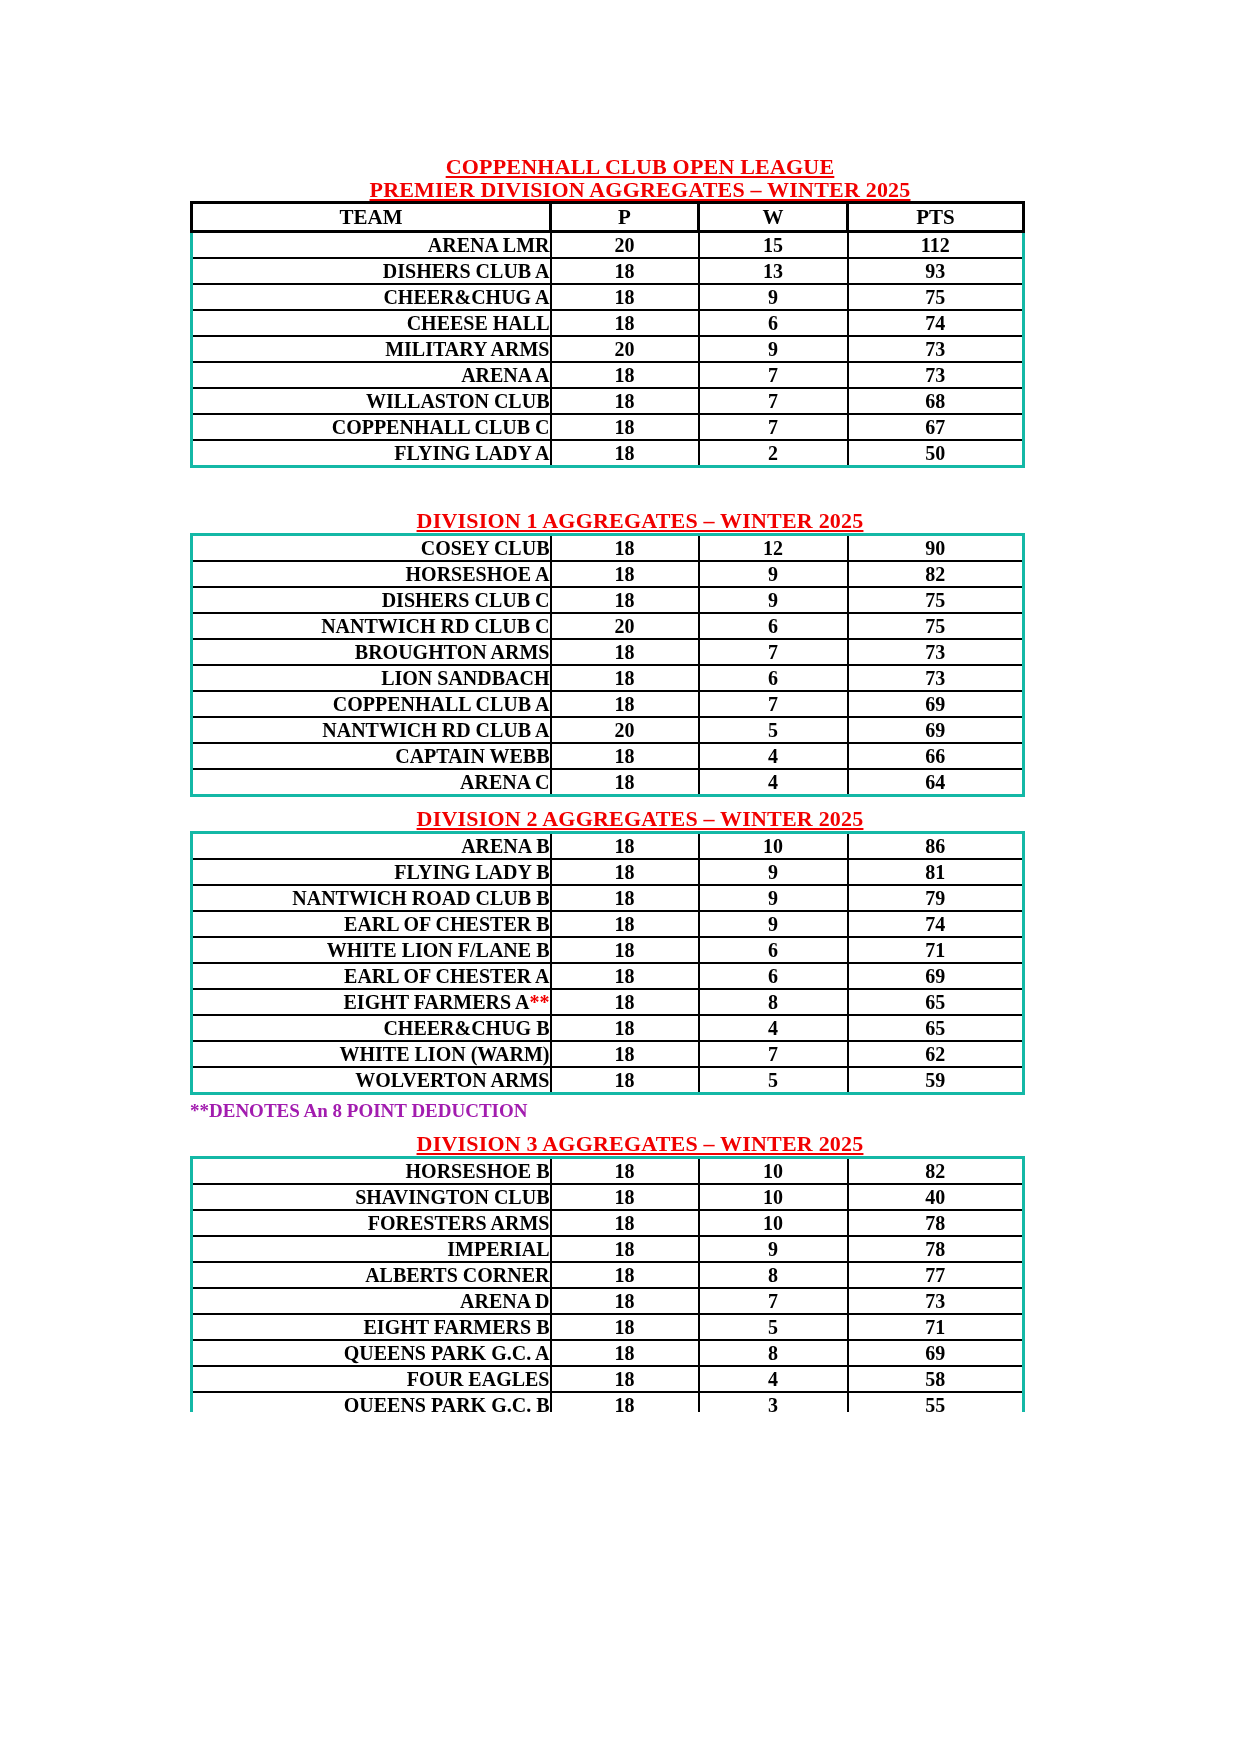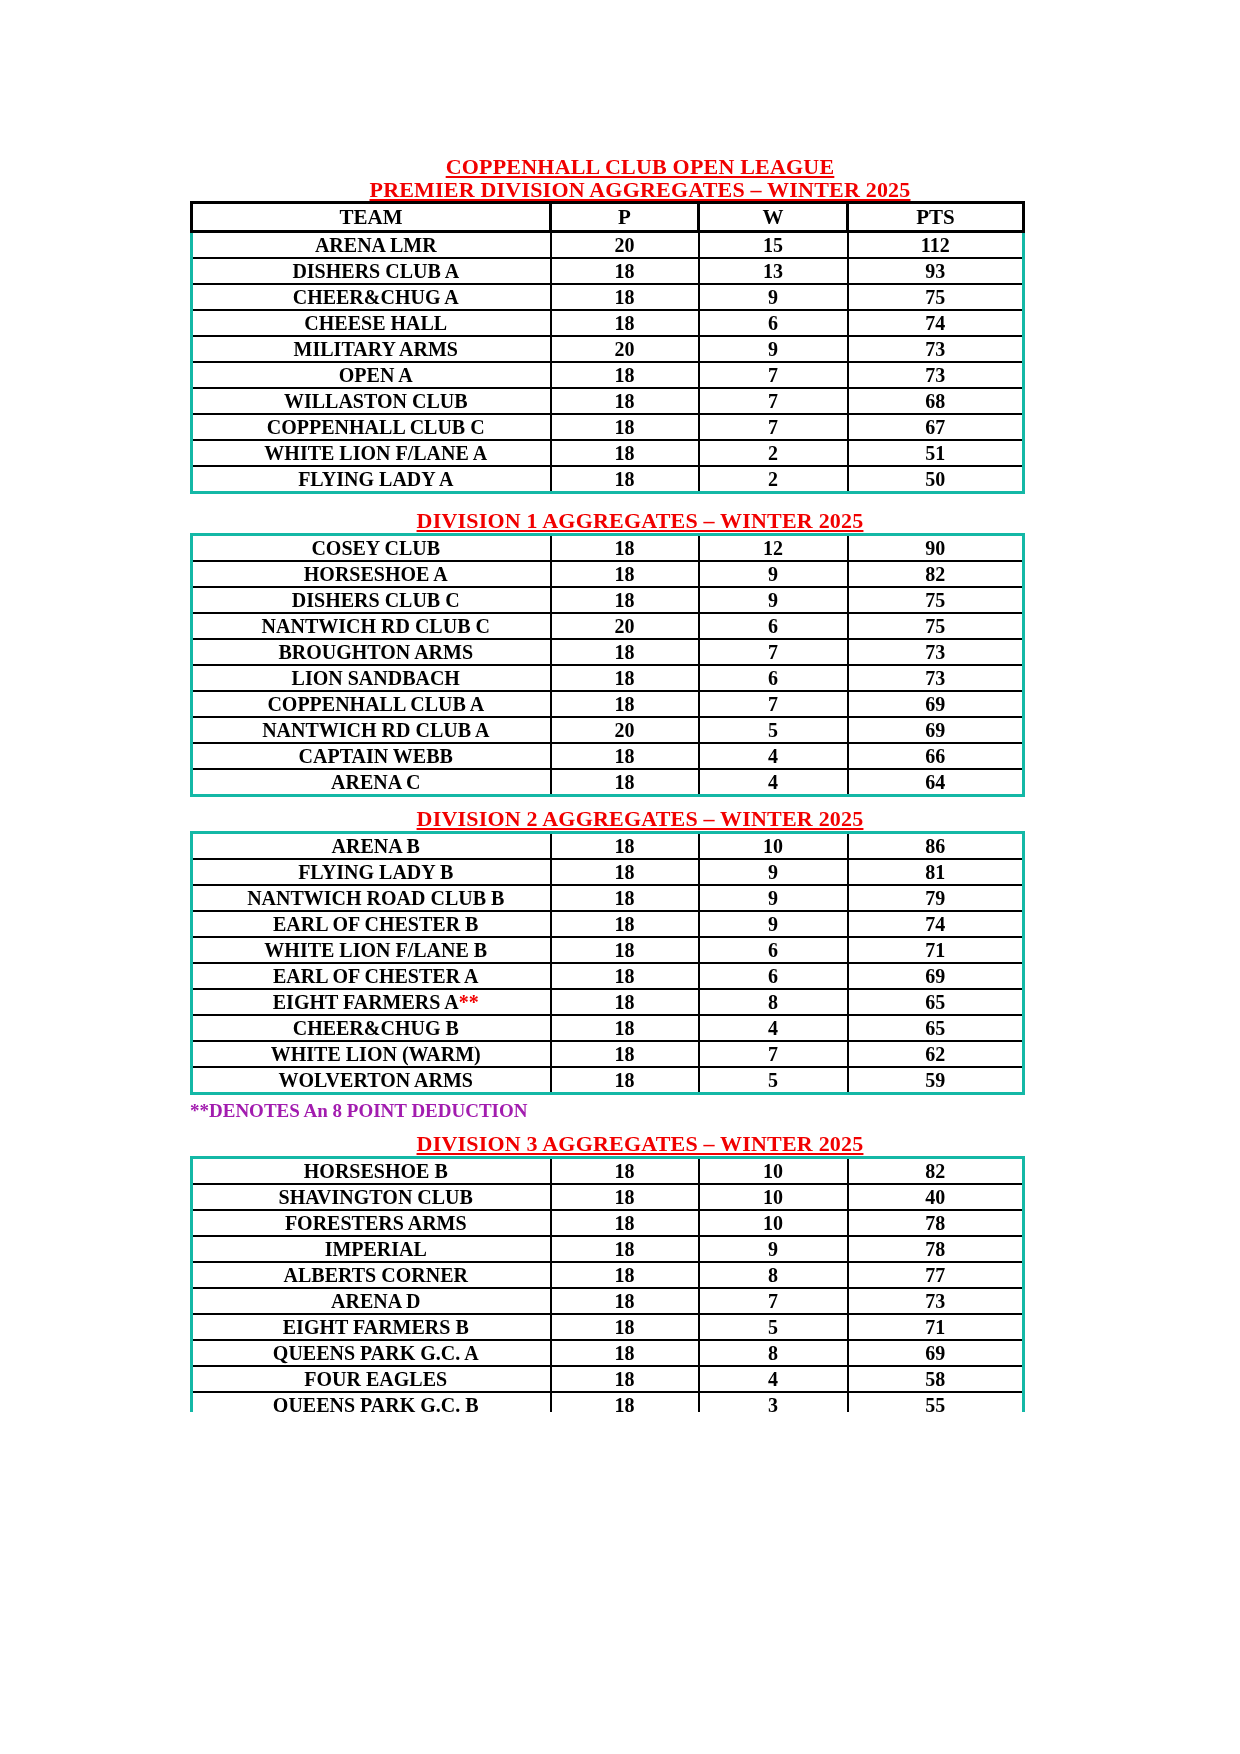--- a/index.html
+++ b/index.html
@@ -45,21 +45,21 @@
     border:2px solid #000;
     font-size:20px;
     height:24px;
     padding:0;
     text-align:center;
     line-height:1;
     white-space:nowrap;
     overflow:hidden;
   }
   .league td.team{
-    text-align:center;
+    text-align:right;
     padding-left:9px;
     margin-top:46px;
   }
   .red{color:#f10000;}
   .footnote{
     position:absolute;
     left:190px;
     font-size:19px;
     line-height:1.05;
     color:#a21caf;
@@ -115,42 +115,36 @@
           <td>6</td>
           <td>74</td>
         </tr>
         <tr>
           <td class="team">MILITARY ARMS</td>
           <td>20</td>
           <td>9</td>
           <td>73</td>
         </tr>
         <tr>
-          <td class="team">OPEN A</td>
+          <td class="team">ARENA A</td>
           <td>18</td>
           <td>7</td>
           <td>73</td>
         </tr>
         <tr>
           <td class="team">WILLASTON CLUB</td>
           <td>18</td>
           <td>7</td>
           <td>68</td>
         </tr>
         <tr>
           <td class="team">COPPENHALL CLUB C</td>
           <td>18</td>
           <td>7</td>
           <td>67</td>
-        </tr>
-        <tr>
-          <td class="team">WHITE LION F/LANE A</td>
-          <td>18</td>
-          <td>2</td>
-          <td>51</td>
         </tr>
         <tr>
           <td class="team">FLYING LADY A</td>
           <td>18</td>
           <td>2</td>
           <td>50</td>
         </tr>
       </tbody>
   </table>
 

